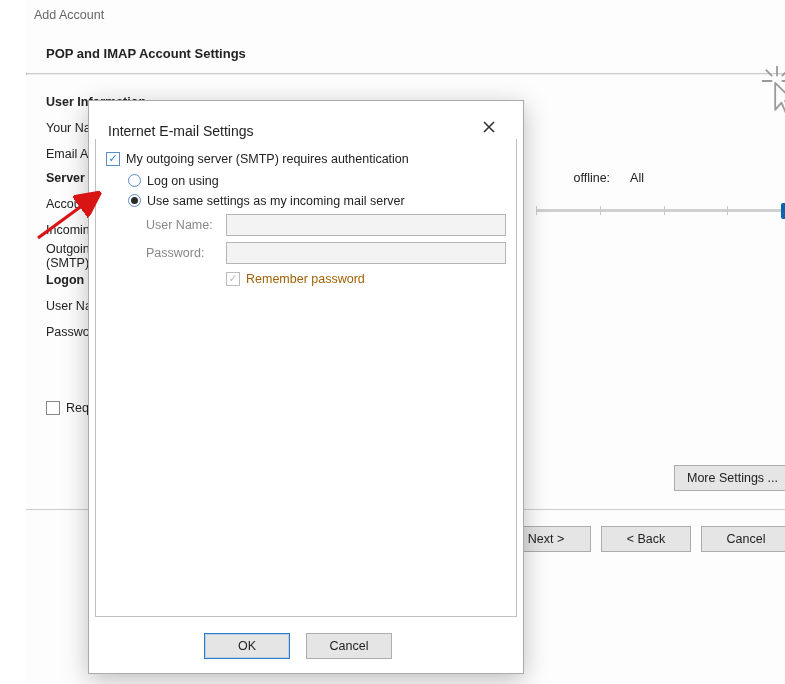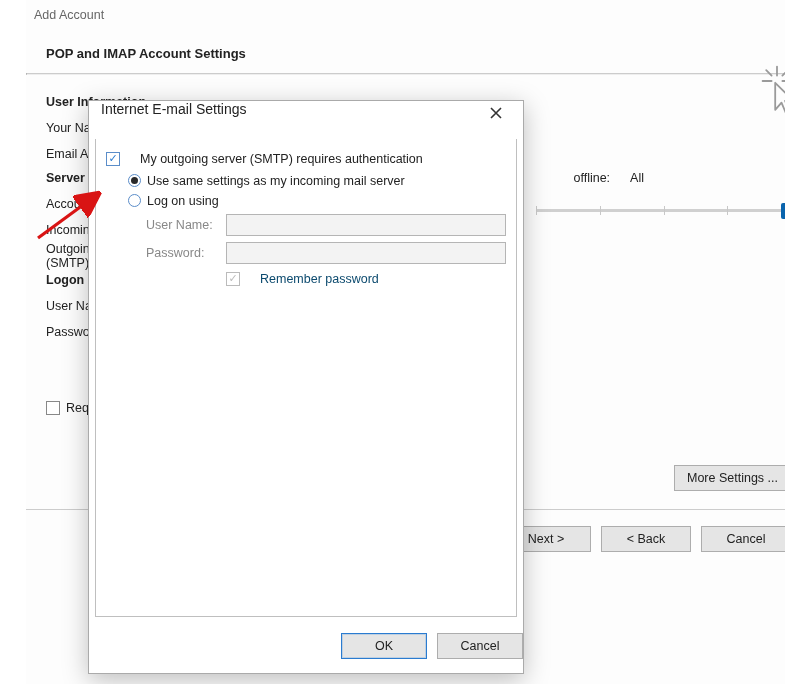--- a/index.html
+++ b/index.html
@@ -113,22 +113,22 @@
     left: 62px; top: 100px;
     width: 436px; height: 574px;
     background:#fff;
     border:1px solid #aaa;
     box-shadow: 0 6px 24px rgba(0,0,0,.25);
     z-index: 50;
     display:flex; flex-direction:column;
   }
   .modal-titlebar {
     height: 38px;
-    display:flex; align-items:flex-start; justify-content:space-between;
-    padding: 0 12px;
+    display:flex; align-items:flex-end; justify-content:space-between;
+    padding: 0 19px;
   }
   .modal-title { font-size: 14px; color:#222; }
   .modal-close { width:30px; height:24px; display:flex; align-items:center; justify-content:center; color:#444; font-size:14px; }
 
   .tabs {
     display:flex; align-items:flex-end;
     padding: 0 6px;
     height: 28px;
     position: relative;
   }
@@ -153,48 +153,48 @@
 
   .tab-panel {
     flex:1 1 auto;
     border:1px solid #bfbfbf;
     border-top:none;
     margin: 0 6px 6px 6px;
     padding: 12px 10px;
   }
 
   .cb {
-    display:inline-flex; align-items:center; gap:20px;
+    display:inline-flex; align-items:center; gap:6px;
     margin-bottom:8px;
   }
   .cb .box {
     width:14px; height:14px; border:1px solid #5b8dc9; background:#fff;
     display:flex; align-items:center; justify-content:center;
     font-size:11px; color:#2a7bd0;
   }
   .cb .box.checked::after { content:"✓"; line-height:1; }
   .cb.disabled .box { border-color:#bbb; color:#bbb; }
-  .cb.disabled { color:#0c4a6e; }
+  .cb.disabled { color:#a16207; }
 
   .radio-row { display:flex; align-items:center; gap:6px; margin-left:22px; margin-bottom:6px; }
   .radio {
     width:13px; height:13px; border:1px solid #5b8dc9; border-radius:50%; background:#fff;
     display:flex; align-items:center; justify-content:center;
   }
   .radio.selected::after { content:""; width:7px; height:7px; border-radius:50%; background:#2a2a2a; display:block; }
 
   .field-row { display:flex; align-items:center; margin-left:40px; margin-bottom:6px; }
   .field-row .flbl { width:80px; color:#888; }
   .txt {
     width:280px; height:22px; border:1px solid #b5b5b5; background:#f3f3f3;
   }
 
   .modal-footer {
-    display:flex; gap:10px; justify-content:flex-end;
-    padding: 10px 0 14px 12px;
+    display:flex; gap:16px; justify-content:center;
+    padding: 10px 28px 14px 12px;
   }
 
   
   .arrow {
     position:absolute; z-index:60; pointer-events:none;
     left:6px; top:190px;
     stroke:#d91414; fill:#d91414;
   }
 
   
@@ -312,26 +312,26 @@
     </div>
 
 
     <div class="tab-panel">
       <label class="cb">
         <span class="box checked"></span>
         <span>My outgoing server (SMTP) requires authentication</span>
       </label>
 
       <div class="radio-row">
+        <span class="radio"></span>
+        <span>Log on using</span>
+      </div>
+      <div class="radio-row">
         <span class="radio selected"></span>
         <span>Use same settings as my incoming mail server</span>
-      </div>
-      <div class="radio-row">
-        <span class="radio"></span>
-        <span>Log on using</span>
       </div>
 
       <div class="field-row">
         <span class="flbl">User Name:</span>
         <div class="txt"></div>
       </div>
       <div class="field-row">
         <span class="flbl">Password:</span>
         <div class="txt"></div>
       </div>

